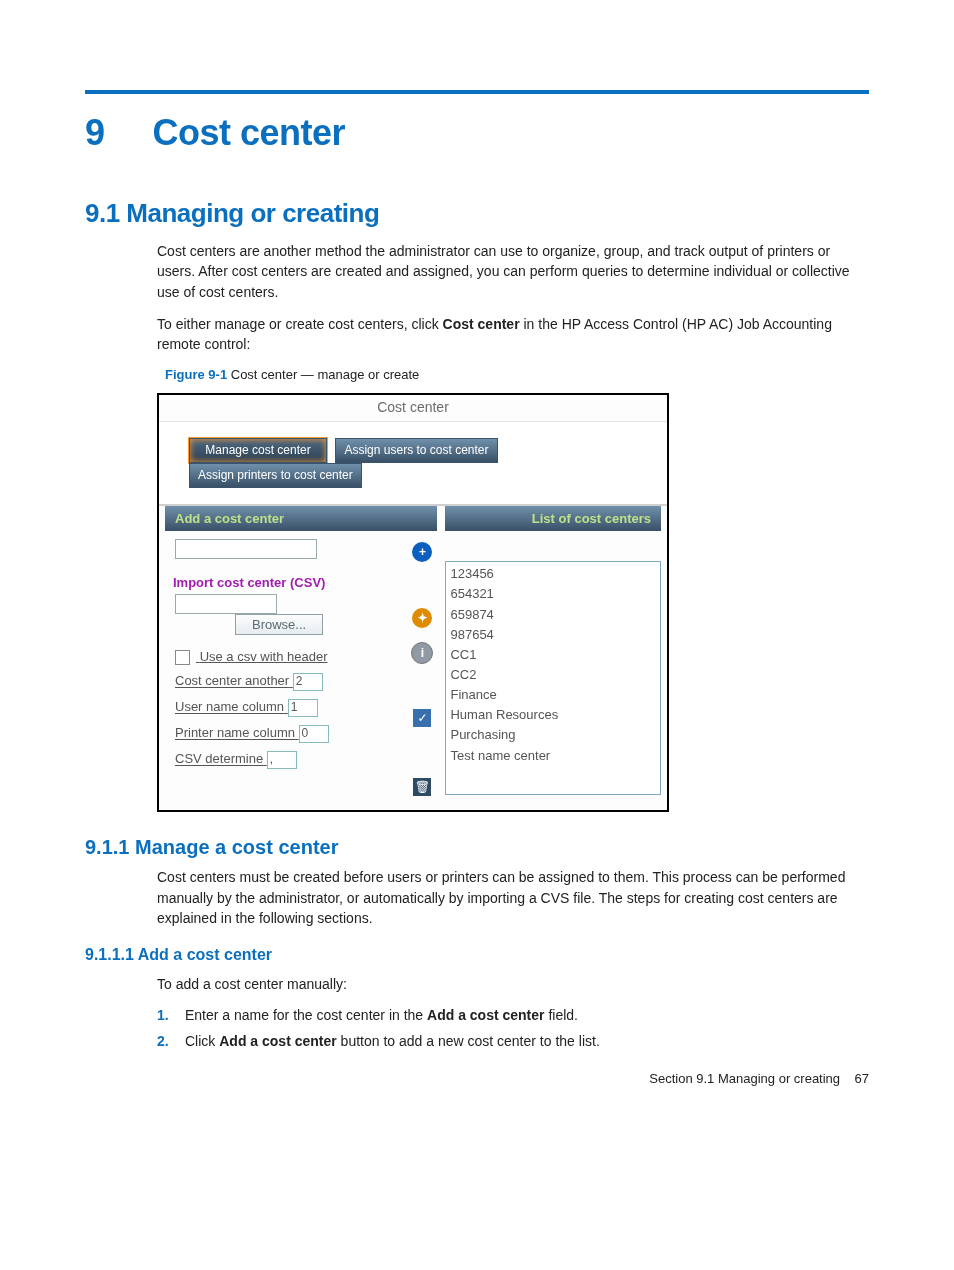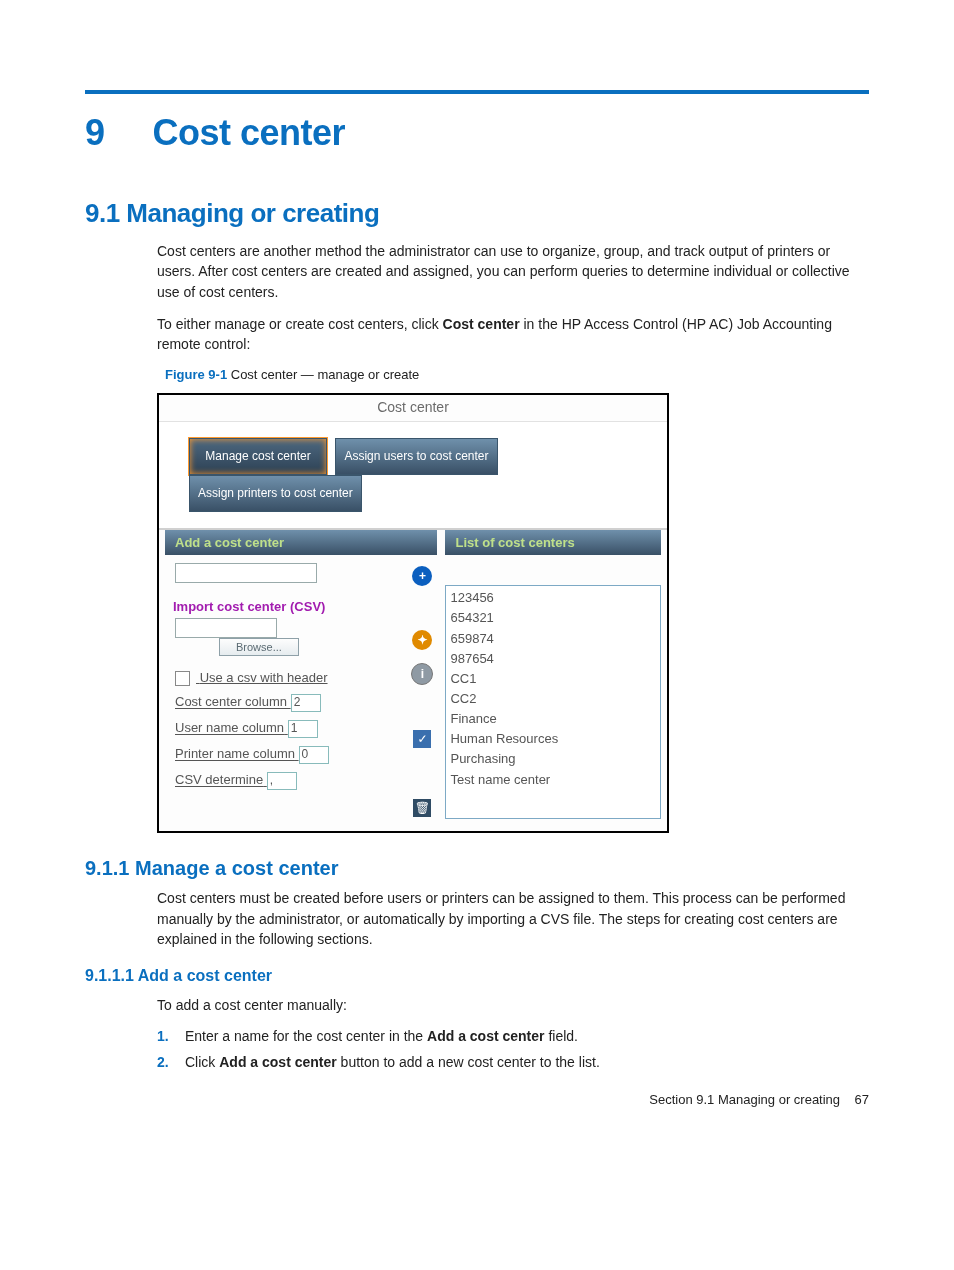--- a/index.html
+++ b/index.html
@@ -76,21 +76,21 @@
     background: #fff;
     padding: 16px 10px 16px 30px;
     border-bottom: 2px solid #d0d0d0;
   }
   .tab {
     display: inline-block;
     vertical-align: top;
     text-align: center;
     font-size: 12px;
     color: #fff;
-    padding: 10px 8px;
+    padding: 4px 8px;
     border: 1px solid #3a556b;
     background: linear-gradient(#6f90ab, #395066);
     margin-right: 4px;
     min-width: 120px;
     line-height: 1.25;
   }
   .tab.active {
     background: linear-gradient(#4d6880, #2d4154);
     box-shadow: 0 0 6px #ff9a2e inset, 0 0 0 1px #ff9a2e;
   }
@@ -98,35 +98,35 @@
   .ss-left { width: 56%; padding: 0 6px 10px 6px; box-sizing: border-box; }
   .ss-right { flex: 1; padding: 0 6px 10px 2px; }
   .panel-header {
     background: linear-gradient(#6f90ab, #395066);
     color: #bfe08a;
     font-size: 13px;
     font-weight: 700;
     padding: 5px 10px;
     margin-bottom: 8px;
   }
-  .panel-header.right { }
+  .panel-header.right { text-align: right; }
   .form-group { padding: 0 4px 6px 10px; font-size: 13px; color: #555; }
   .input-text {
     border: 1px solid #9aa; background: #fff; height: 18px; width: 140px;
     display: inline-block; vertical-align: middle;
   }
   .input-mini { width: 24px; height: 16px; border: 1px solid #8bb; background: #fff; display: inline-block; font-size: 12px; text-align: left; padding: 0 2px; vertical-align: middle; }
   .browse-btn {
     display: inline-block;
     border: 1px solid #8ea0a8;
     background: linear-gradient(#fdfdfd, #e6ecef);
-    font-size: 11px;
+    font-size: 13px;
     color: #5b6b73;
     padding: 2px 16px;
-    margin-left: 44px;
+    margin-left: 60px;
     vertical-align: middle;
   }
   .left-row { display: flex; align-items: center; }
   .left-row .widgets { flex: 1; }
   .icon-col { width: 30px; text-align: center; }
   .round-icon {
     width: 20px; height: 20px; border-radius: 50%;
     display: inline-flex; align-items: center; justify-content: center;
     color: #fff; font-size: 12px; font-weight: 700;
   }
@@ -204,21 +204,21 @@
 
           <div class="left-row">
             <div class="widgets form-line">
               <span class="checkbox-box"></span>
               <span>Use a csv with header</span>
             </div>
             <div class="icon-col"><span class="round-icon ic-gray">i</span></div>
           </div>
 
           <div class="form-line">
-            <span>Cost center column</span>
+            <span>Cost center another</span>
             <span class="input-mini">2</span>
           </div>
 
           <div class="left-row">
             <div class="widgets">
               <div class="form-line">
                 <span>User name column</span>
                 <span class="input-mini">1</span>
               </div>
               <div class="form-line">

